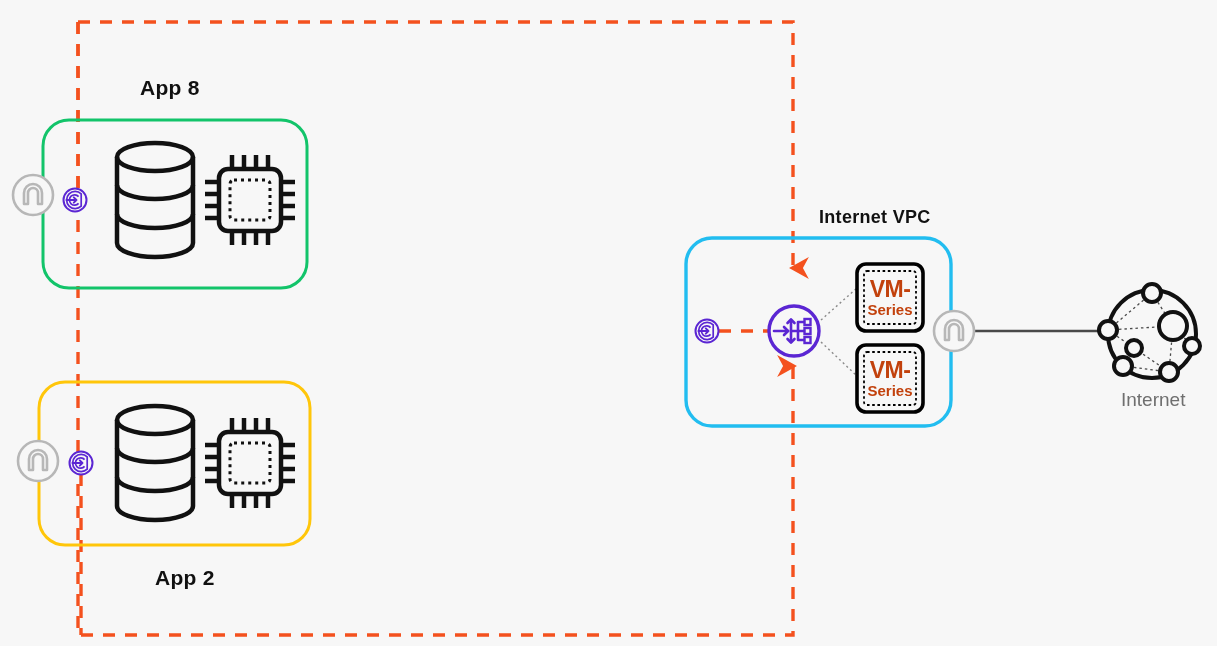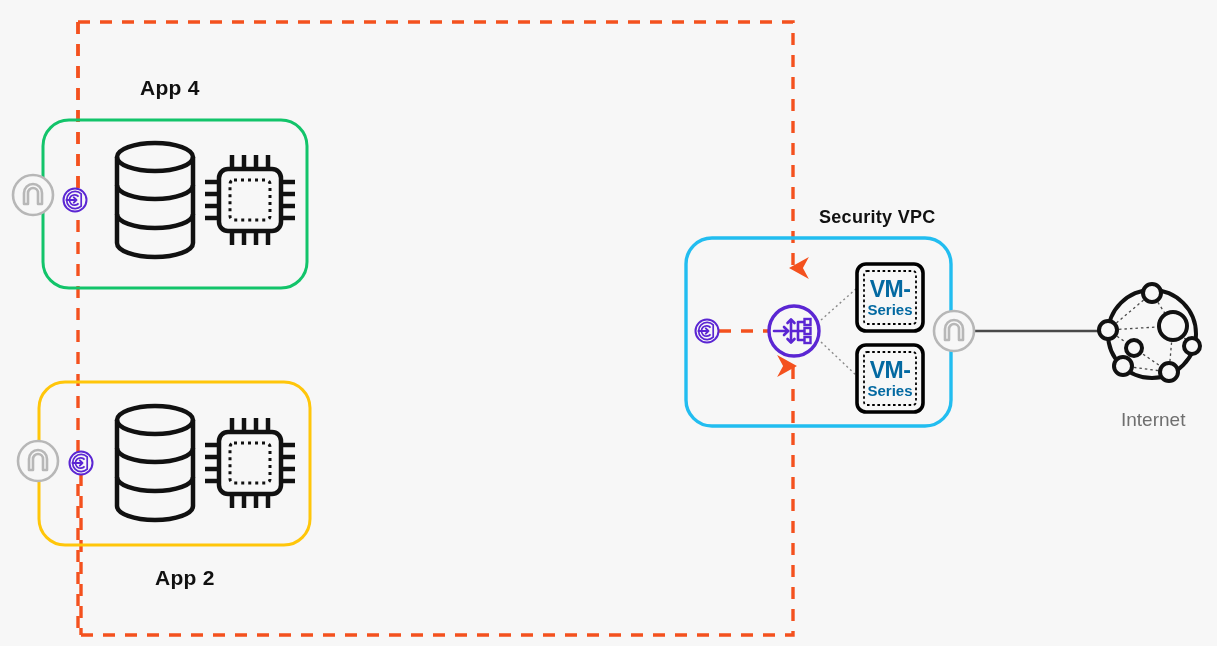--- a/index.html
+++ b/index.html
@@ -7,22 +7,22 @@
     width:1217px;height:646px;
     background:#f7f7f7;
     font-family:"Liberation Sans", sans-serif;
     overflow:hidden;
     position:relative;
   }
   #canvas{position:absolute;inset:0;width:1217px;height:646px;}
   .lbl{position:absolute;font-weight:bold;color:#111111;white-space:nowrap;}
   .lbl-app{font-size:21px;letter-spacing:.3px;}
   .lbl-vpc{font-size:18px;letter-spacing:.3px;}
-  .lbl-net{position:absolute;font-size:19px;color:#6f6f6f;font-weight:normal;white-space:nowrap;margin-top:20px;}
-  .vmtxt{position:absolute;text-align:center;line-height:1;color:#0369a1;}
+  .lbl-net{position:absolute;font-size:19px;color:#6f6f6f;font-weight:normal;white-space:nowrap;}
+  .vmtxt{position:absolute;text-align:center;line-height:1;color:#c2410c;}
   .vmtxt .l1{font-size:23px;font-weight:bold;letter-spacing:-0.5px;display:block;}
   .vmtxt .l2{font-size:15px;font-weight:bold;display:block;margin-top:1px;text-align:center;}
 </style>
 </head>
 <body>
 
 <svg id="canvas" viewBox="0 0 1217 646" xmlns="http://www.w3.org/2000/svg">
   <defs>
     <marker id="arrDown" viewBox="0 0 12 12" refX="6" refY="10" markerWidth="7" markerHeight="7" orient="auto">
       <path d="M6 12 L0.5 2 L6 5 L11.5 2 Z" fill="#f4511e"></path>
@@ -187,25 +187,25 @@
     <circle cx="0" cy="-41" r="9" fill="#f7f7f7" stroke="#111" stroke-width="4"></circle>
     <circle cx="-44" cy="-4" r="9" fill="#f7f7f7" stroke="#111" stroke-width="4"></circle>
     <circle cx="21" cy="-8" r="14" fill="#f7f7f7" stroke="#111" stroke-width="4"></circle>
     <circle cx="-18" cy="14" r="8" fill="#f7f7f7" stroke="#111" stroke-width="4"></circle>
     <circle cx="40" cy="12" r="8" fill="#f7f7f7" stroke="#111" stroke-width="4"></circle>
     <circle cx="-29" cy="32" r="9" fill="#f7f7f7" stroke="#111" stroke-width="4"></circle>
     <circle cx="17" cy="38" r="9" fill="#f7f7f7" stroke="#111" stroke-width="4"></circle>
   </g>
 </svg>
 
-<div class="lbl lbl-app" style="left:140px;top:76px;">App 4</div>
+<div class="lbl lbl-app" style="left:140px;top:76px;">App 8</div>
 
 <div class="lbl lbl-app" style="left:140px;top:566px;margin-left:15px;">App 2</div>
 
-<div class="lbl lbl-vpc" style="left:819px;top:207px;">Security VPC</div>
+<div class="lbl lbl-vpc" style="left:819px;top:207px;">Internet VPC</div>
 
 <div class="vmtxt" style="left:857px;top:278px;width:66px;">
   <span class="l1">VM-</span>
   <span class="l2">Series</span>
 </div>
 
 <div class="vmtxt" style="left:857px;top:359px;width:66px;">
   <span class="l1">VM-</span>
   <span class="l2">Series</span>
 </div>

